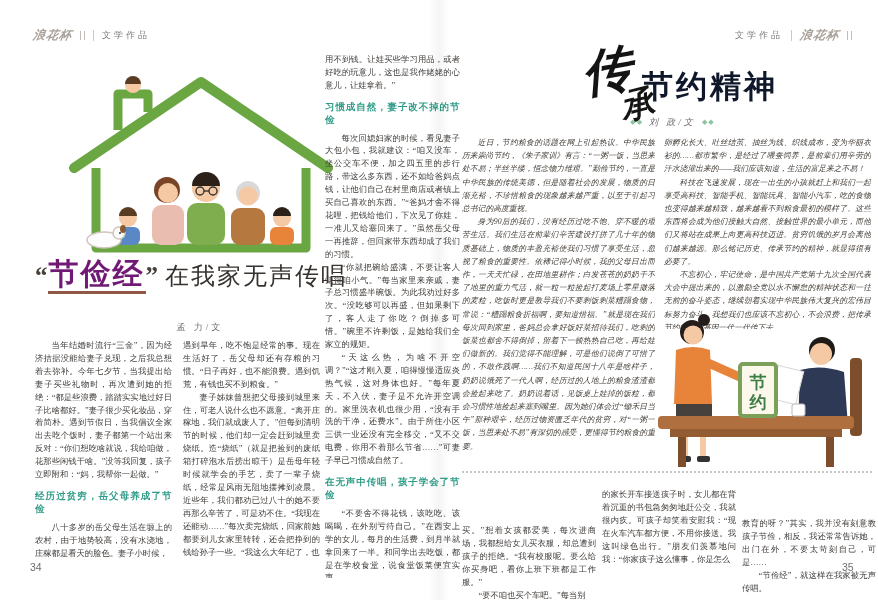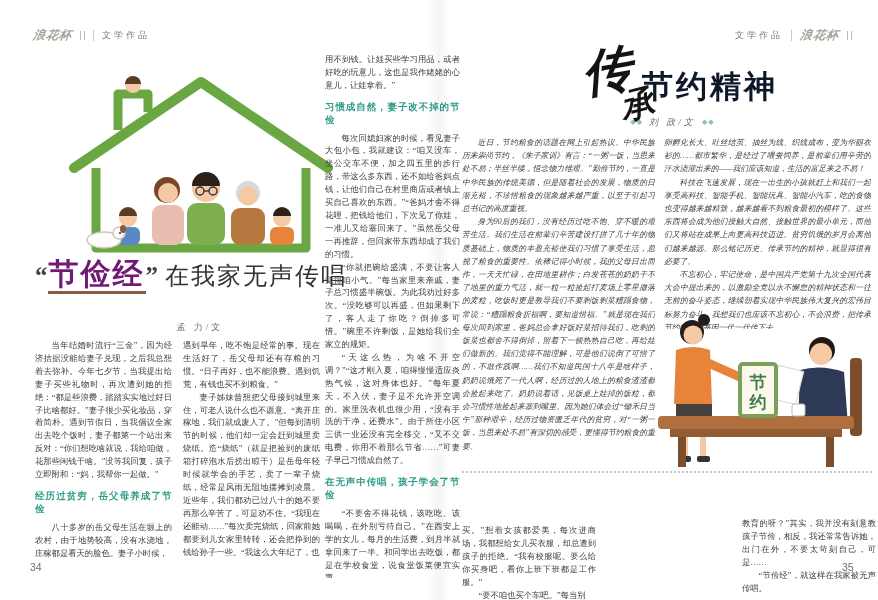--- a/index.html
+++ b/index.html
@@ -207,20 +207,23 @@
       <rect x="146" y="98" width="13" height="12" rx="2" fill="#ffffff" stroke="#b9b9b9"></rect>
     </g>
   </svg>
 
   <div class="dotline"></div>
 
   <div class="col song d1">
     <p class="bp">买。”想着女孩都爱美，每次进商场，我都想给女儿买衣服，却总遭到孩子的拒绝。“我有校服呢。要么给你买身吧，看你上班下班都是工作服。”</p>
     <p class="bp ind">“要不咱也买个车吧。”每当别</p>
   </div>
+  <div class="col song d2">
+    <p class="bp">的家长开车接送孩子时，女儿都在背着沉重的书包急匆匆地赶公交，我就很内疚。可孩子却笑着安慰我：“现在火车汽车都方便，不用你接送。我这叫绿色出行。”朋友们羡慕地问我：“你家孩子这么懂事，你是怎么</p>
+  </div>
   <div class="col song d3">
     <p class="bp">教育的呀？”其实，我并没有刻意教孩子节俭，相反，我还常常告诉她，出门在外，不要太苛刻自己，可是……</p>
     <p class="bp ind">“节俭经”，就这样在我家被无声传唱。</p>
   </div>
 
   <div class="pnum pn35">35</div>
 
 </div>
 
 </body></html>

